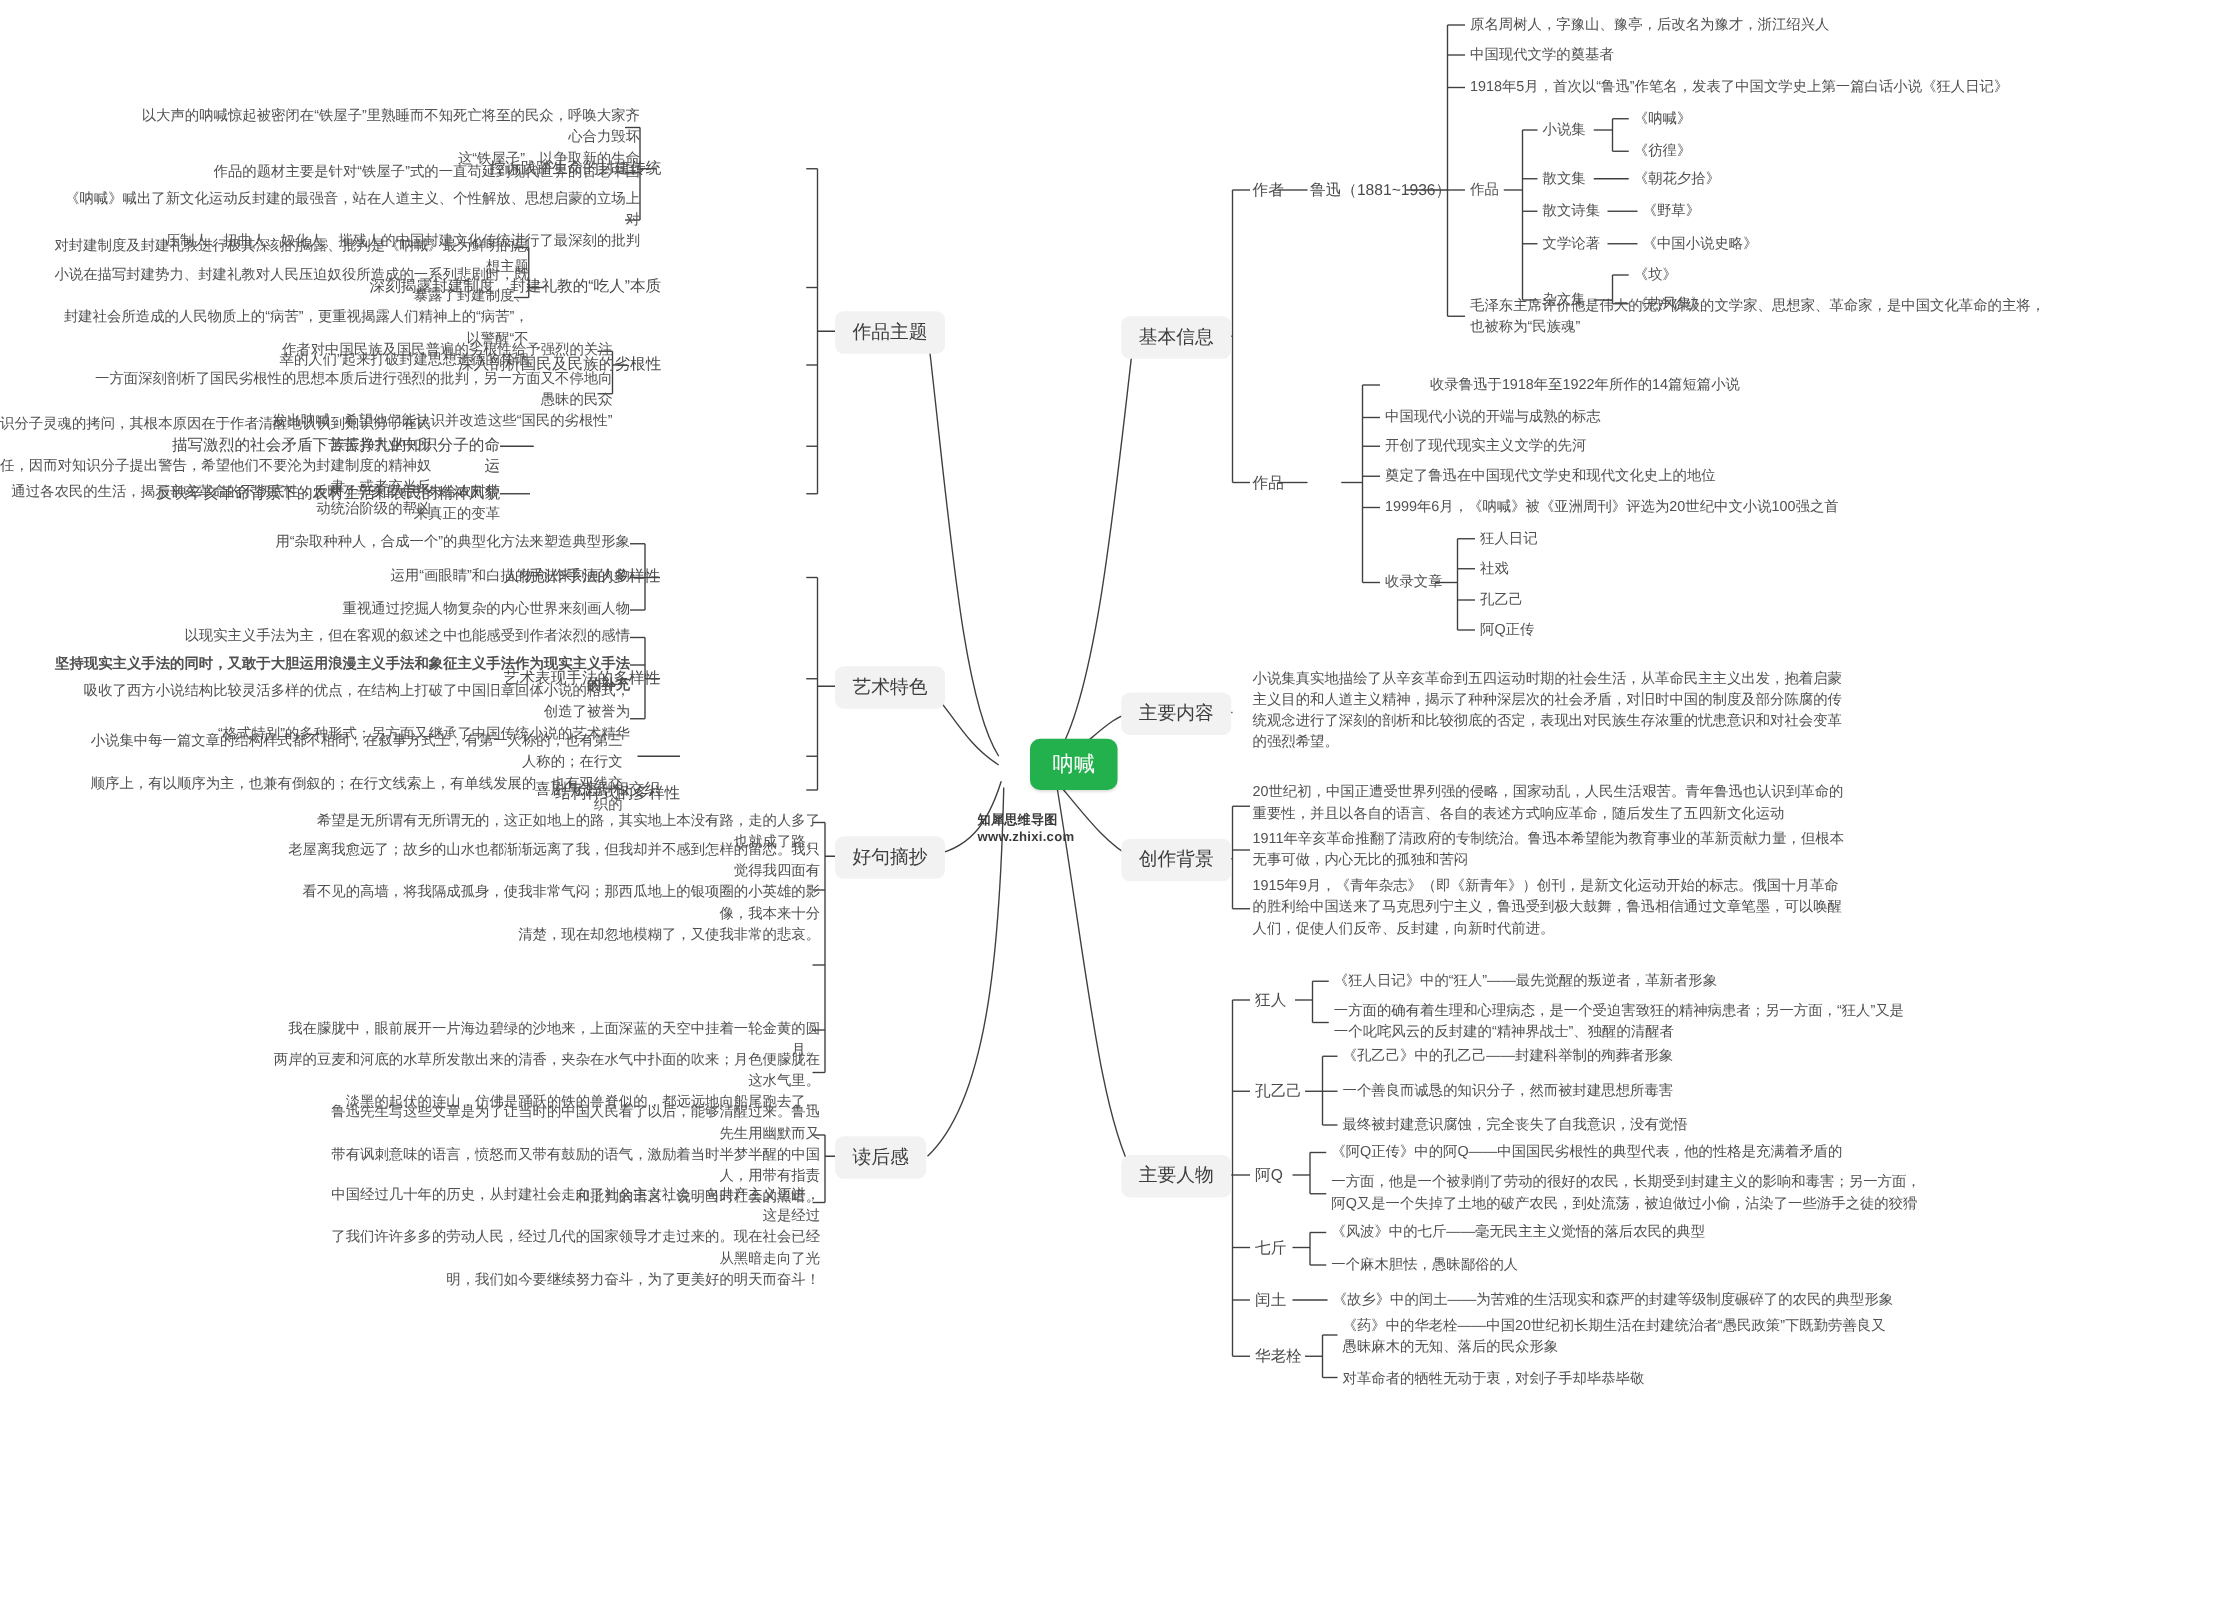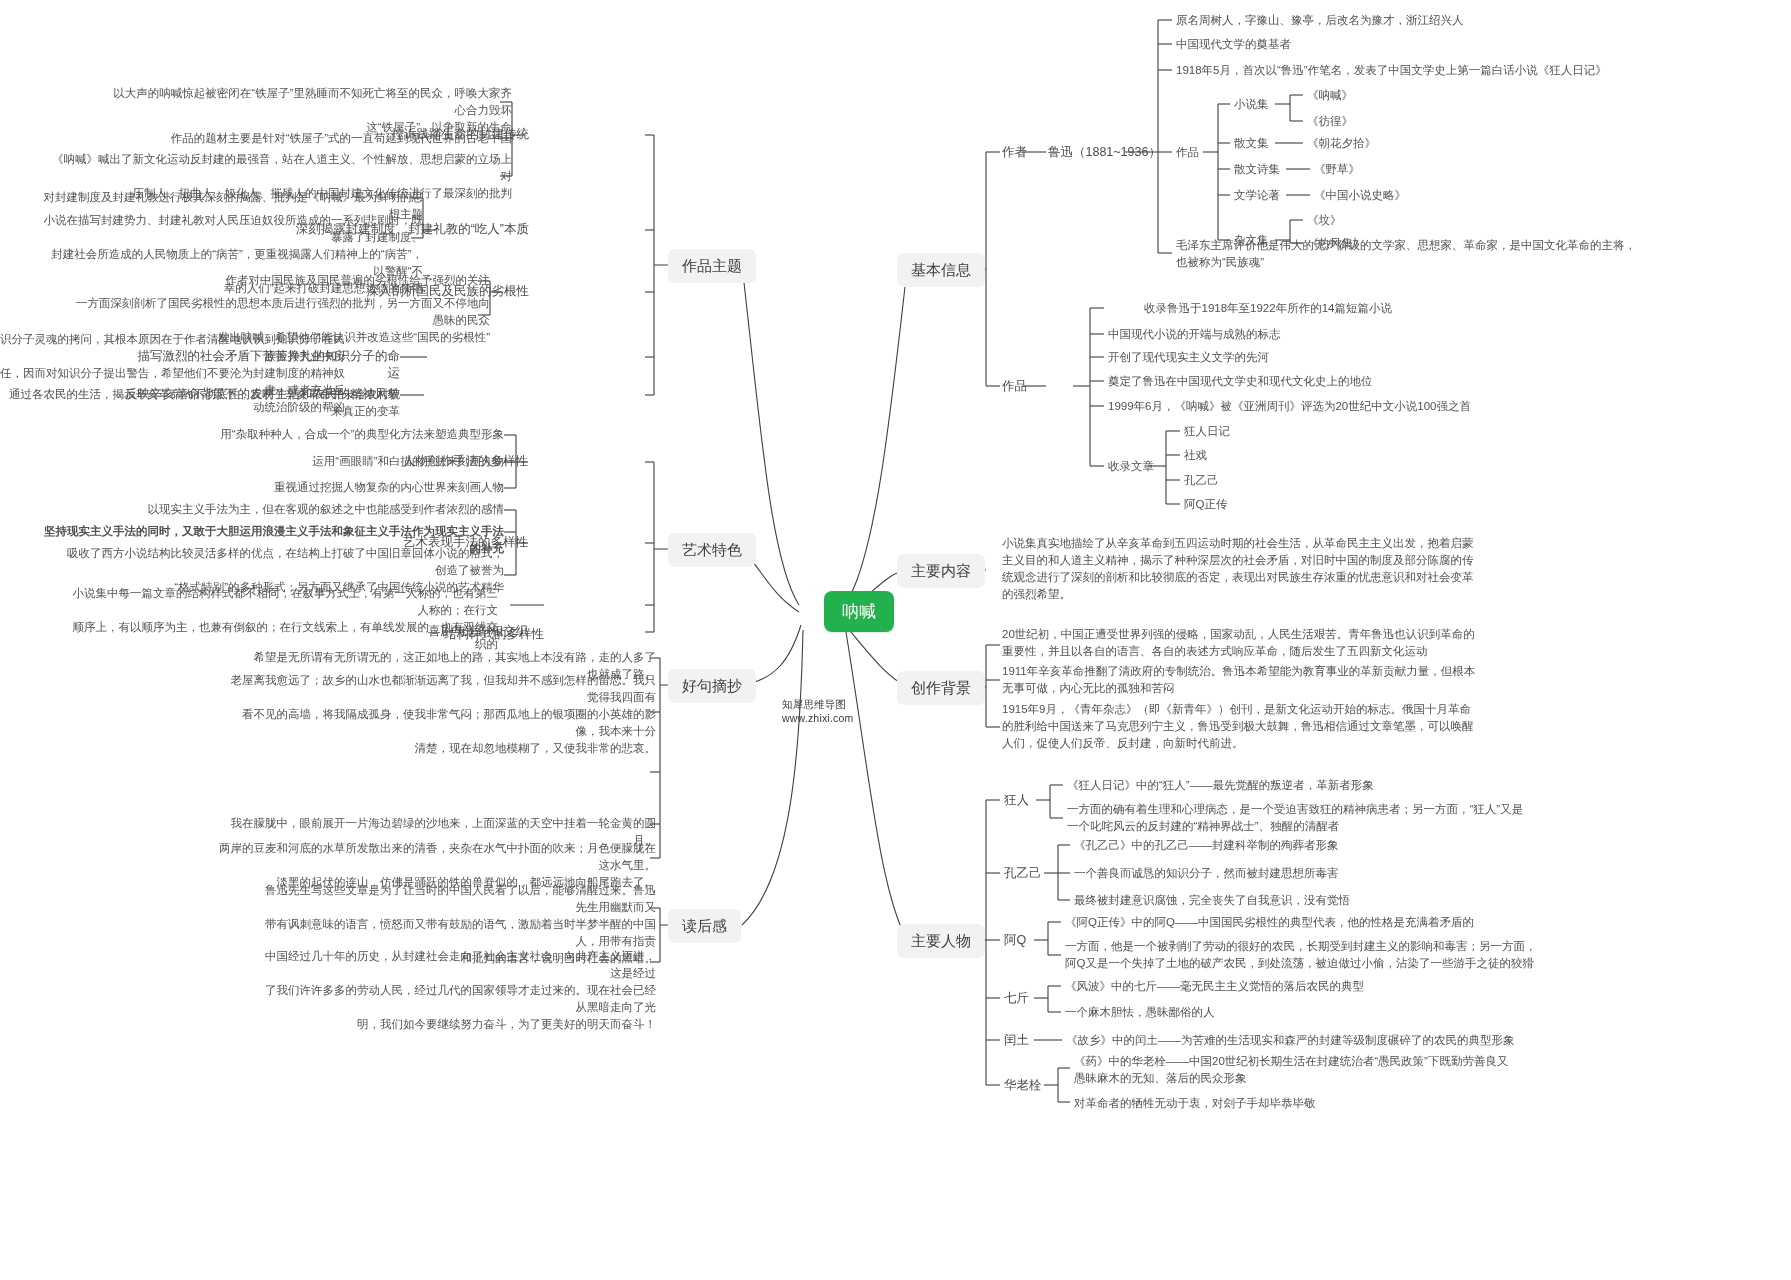--- a/index.html
+++ b/index.html
@@ -53,24 +53,23 @@
     font-weight:normal;
     box-shadow:0 1px 2px rgba(0,0,0,.12);
   }
 
   
   .watermark{
     position:absolute;
     font-size:10.5px;
     line-height:14px;
     color:#3a3a3a;
-    font-weight:normal;
+    font-weight:bold;
     white-space:pre-line;
     letter-spacing:.2px;
-    margin-top:48px;
   }
 
   .l2{font-size:12.5px;color:#4a4a4a;}
   .l3{font-size:11.5px;color:#505050;}
 </style>
 </head>
 <body>
 
 <div id="map">
 

